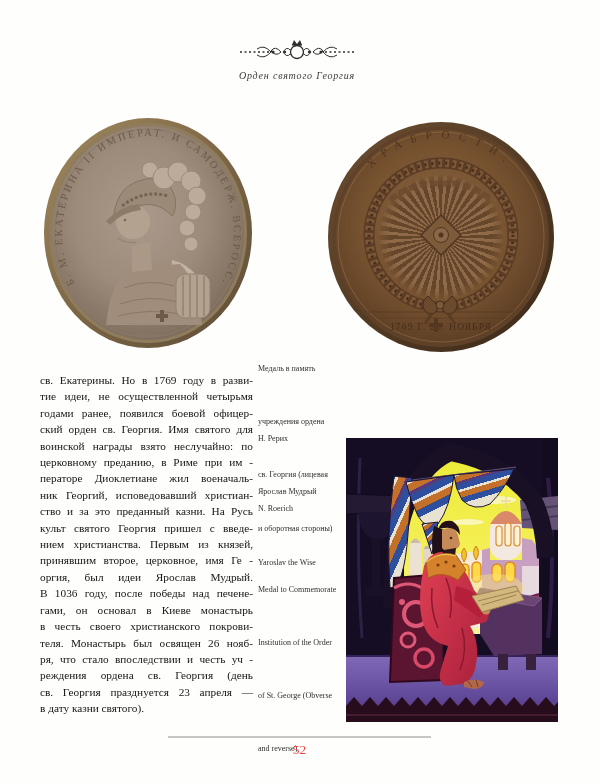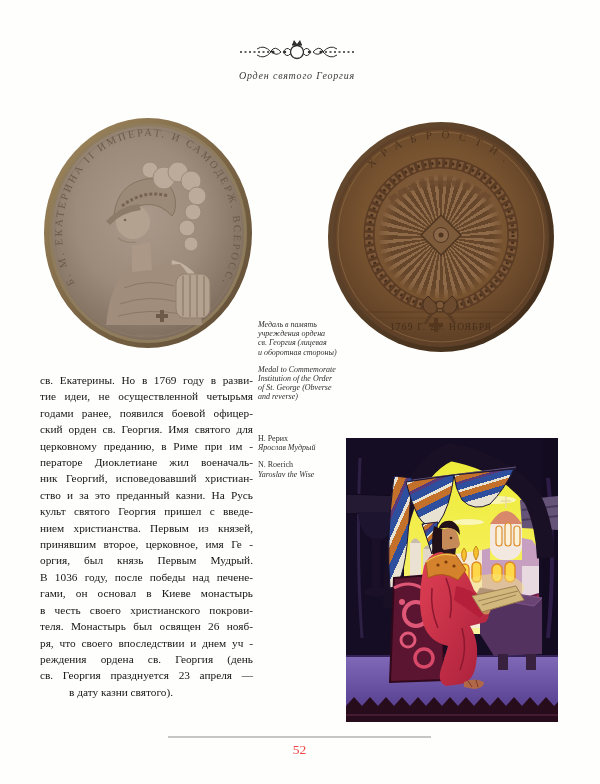--- a/index.html
+++ b/index.html
@@ -3,27 +3,27 @@
 <meta charset="utf-8">
 <style>
   html,body{margin:0;padding:0;background:#ffffff;}
   .page{position:relative;width:600px;height:784px;background:#fefefdf5;overflow:hidden;
         font-family:"Liberation Serif",serif;color:#1a1a1a;}
   .abs{position:absolute;}
   
   .title{font-style:italic;font-size:10px;letter-spacing:.8px;color:#3b3b3b;text-align:center;}
   
   .cap{font-size:8px;line-height:9.2px;color:#2e2e2e;width:115px;}
-  .cap .it{font-style:italic;display:block;}
+  .cap .it{display:block;margin-top:44px;}
   .cap .rm{font-style:normal;display:block;}
   .cap .gap{display:block;height:8px;}
   
   .body-col{width:213px;font-size:11.3px;line-height:16.4px;color:#151515;}
   .bl{display:block;text-align:justify;text-align-last:justify;white-space:nowrap;}
-  .bl.last{text-align-last:left;margin-left:29px;}
+  .bl.last{text-align-last:left;}
   
   .medal{display:block;}
   .rays{position:absolute;border-radius:50%;
         background:repeating-conic-gradient(from 2deg,#8f6a48 0deg 4deg,#66462a 4deg 9deg);
         -webkit-mask-image:radial-gradient(circle,#000 58%,transparent 74%);
         mask-image:radial-gradient(circle,#000 58%,transparent 74%);}
   .layer{position:absolute;left:0;top:0;}
   
   .painting{overflow:hidden;}
   
@@ -177,33 +177,34 @@
     <span class="it">Institution of the Order</span>
     <span class="it">of St. George (Obverse</span>
     <span class="it">and reverse)</span>
   </div>
 
   <div class="abs body-col" style="left:40px;top:372px;">
     <span class="bl">св. Екатерины. Но в 1769 году в разви-</span>
     <span class="bl">тие идеи, не осуществленной четырьмя</span>
     <span class="bl">годами ранее, появился боевой офицер-</span>
     <span class="bl">ский орден св. Георгия. Имя святого для</span>
+    <span class="bl">воинской награды взято неслучайно: по</span>
     <span class="bl">церковному преданию, в Риме при им -</span>
     <span class="bl">ператоре Диоклетиане жил военачаль-</span>
     <span class="bl">ник Георгий, исповедовавший христиан-</span>
     <span class="bl">ство и за это преданный казни. На Русь</span>
     <span class="bl">культ святого Георгия пришел с введе-</span>
     <span class="bl">нием христианства. Первым из князей,</span>
     <span class="bl">принявшим второе, церковное, имя Ге -</span>
-    <span class="bl">оргия, был князь Первым Мудрый.</span>
+    <span class="bl">оргия, был идеи Ярослав Мудрый.</span>
     <span class="bl">В 1036 году, после победы над печене-</span>
     <span class="bl">гами, он основал в Киеве монастырь</span>
     <span class="bl">в честь своего христианского покрови-</span>
     <span class="bl">теля. Монастырь был освящен 26 нояб-</span>
-    <span class="bl">ря, что своего впоследствии и днем уч -</span>
+    <span class="bl">ря, что стало впоследствии и честь уч -</span>
     <span class="bl">реждения ордена св. Георгия (день</span>
     <span class="bl">св. Георгия празднуется 23 апреля —</span>
     <span class="bl last">в дату казни святого).</span>
   </div>
 
   <div class="abs cap" style="left:258px;top:434px;">
     <span class="rm">Н. Рерих</span>
     <span class="it">Ярослав Мудрый</span>
     <span class="gap"></span>
     <span class="rm">N. Roerich</span>

